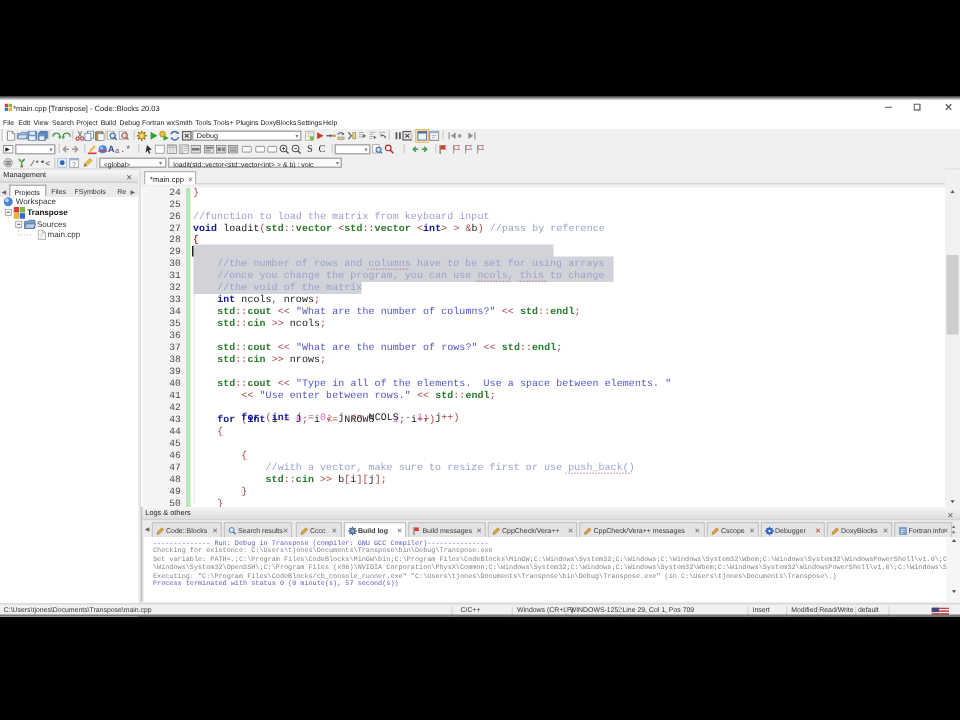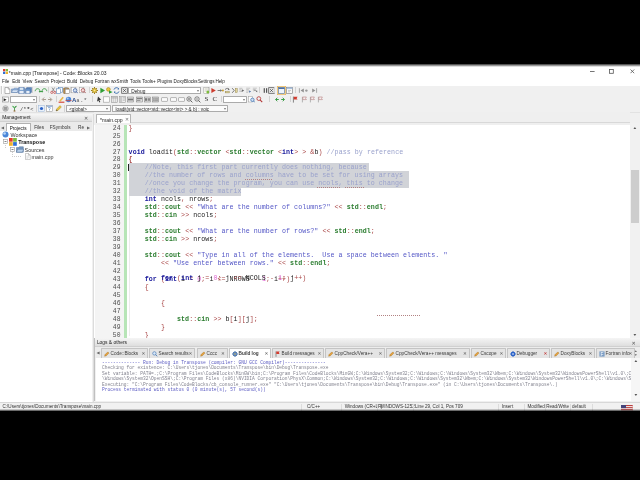--- a/index.html
+++ b/index.html
@@ -630,26 +630,26 @@
       <div id="chbar"></div>
       <div class="abs" style="left:35.4px;top:40.8px;width:0.7px;height:170px;background:#ececec"></div>
       <div class="sel" style="left:35.1px;top:38.599999999999994px;width:240.6px;height:8.25px"></div>
       <div class="sel" style="left:35.1px;top:46.559999999999995px;width:280.2px;height:8.25px"></div>
       <div class="sel" style="left:35.1px;top:54.519999999999996px;width:280.6px;height:8.25px"></div>
       <div class="sel" style="left:35.1px;top:62.48px;width:112.5px;height:8.25px"></div>
       <div class="ln" style="left:0px;top:-0.25px">24</div>
       <div class="cl" style="top:-0.25px"><span class="o">}</span></div>
       <div class="ln" style="left:0px;top:7.71px">25</div>
       <div class="ln" style="left:0px;top:15.67px">26</div>
+      <div class="cl" style="top:15.67px"><span class="c">//function to load the matrix from keyboard input</span></div>
       <div class="ln" style="left:0px;top:23.63px">27</div>
       <div class="cl" style="top:23.63px"><span class="k">void</span> loadit<span class="o">(</span><span class="g">std</span><span class="o">::</span><span class="g">vector</span> <span class="o">&lt;</span><span class="g">std</span><span class="o">::</span><span class="g">vector</span> <span class="o">&lt;</span><span class="k">int</span><span class="o">&gt;</span> <span class="o">&gt;</span> <span class="o">&amp;</span>b<span class="o">)</span> <span class="c">//pass by reference</span></div>
       <div class="ln" style="left:0px;top:31.59px">28</div>
       <div class="cl" style="top:31.59px"><span class="o" style="font-weight:bold">{</span></div>
       <div class="ln" style="left:0px;top:39.55px">29</div>
-      <div class="cl" style="top:39.55px">    <span class="c">//Note, this first part currently does nothing, because</span></div>
       <div class="ln" style="left:0px;top:47.51px">30</div>
       <div class="cl" style="top:47.51px">    <span class="c">//the number of rows and columns have to be set for using arrays</span></div>
       <div class="ln" style="left:0px;top:55.47px">31</div>
       <div class="cl" style="top:55.47px">    <span class="c">//once you change the program, you can use ncols, this to change</span></div>
       <div class="ln" style="left:0px;top:63.43px">32</div>
       <div class="cl" style="top:63.43px">    <span class="c">//the void of the matrix</span></div>
       <div class="ln" style="left:0px;top:71.39px">33</div>
       <div class="cl" style="top:71.39px">    <span class="k">int</span> ncols<span class="o">,</span> nrows<span class="o">;</span></div>
       <div class="ln" style="left:0px;top:79.35px">34</div>
       <div class="cl" style="top:79.35px">    <span class="g">std</span><span class="o">::</span><span class="g">cout</span> <span class="o">&lt;&lt;</span> <span class="s">"What are the number of columns?"</span> <span class="o">&lt;&lt;</span> <span class="g">std</span><span class="o">::</span><span class="g">endl</span><span class="o">;</span></div>
@@ -668,20 +668,21 @@
       <div class="ln" style="left:0px;top:143.03px">42</div>
       <div class="ln" style="left:0px;top:150.99px">43</div>
       <div class="cl" style="top:150.99px">    <span class="k">for</span> <span class="o">(</span><span class="k">int</span> i <span class="o">=</span> <span class="n">0</span><span class="o">;</span> i <span class="o">&lt;=</span> NROWS <span class="o">-</span> <span class="n">1</span><span class="o">;</span> i<span class="o">++)</span></div>
       <div class="ln" style="left:0px;top:158.95px">44</div>
       <div class="cl" style="top:158.95px">    <span class="o">{</span></div>
       <div class="ln" style="left:0px;top:166.91px">45</div>
       <div class="cl" style="top:150px">        <span class="k">for</span> <span class="o">(</span><span class="k">int</span> j <span class="o">=</span> <span class="n">0</span><span class="o">;</span> j <span class="o">&lt;=</span> NCOLS <span class="o">-</span> <span class="n">1</span><span class="o">;</span> j<span class="o">++)</span></div>
       <div class="ln" style="left:0px;top:174.87px">46</div>
       <div class="cl" style="top:174.87px">        <span class="o">{</span></div>
       <div class="ln" style="left:0px;top:182.83px">47</div>
+      <div class="cl" style="top:182.83px">            <span class="c">//with a vector, make sure to resize first or use push_back()</span></div>
       <div class="ln" style="left:0px;top:190.79px">48</div>
       <div class="cl" style="top:190.79px">            <span class="g">std</span><span class="o">::</span><span class="g">cin</span> <span class="o">&gt;&gt;</span> b<span class="o">[</span>i<span class="o">][</span>j<span class="o">];</span></div>
       <div class="ln" style="left:0px;top:198.75px">49</div>
       <div class="cl" style="top:198.75px">        <span class="o">}</span></div>
       <div class="ln" style="left:0px;top:206.71px">50</div>
       <div class="cl" style="top:206.71px">    <span class="o">}</span></div>
       <div class="abs" style="left:34.9px;top:38.949999999999996px;width:1px;height:7.6px;background:#222"></div>
       <div class="sq" style="left:151.4px;top:54.41px;width:28px"></div>
       <div class="sq" style="left:223.5px;top:62.37px;width:24px"></div>
       <div class="sq" style="left:251.5px;top:62.37px;width:20px"></div>

